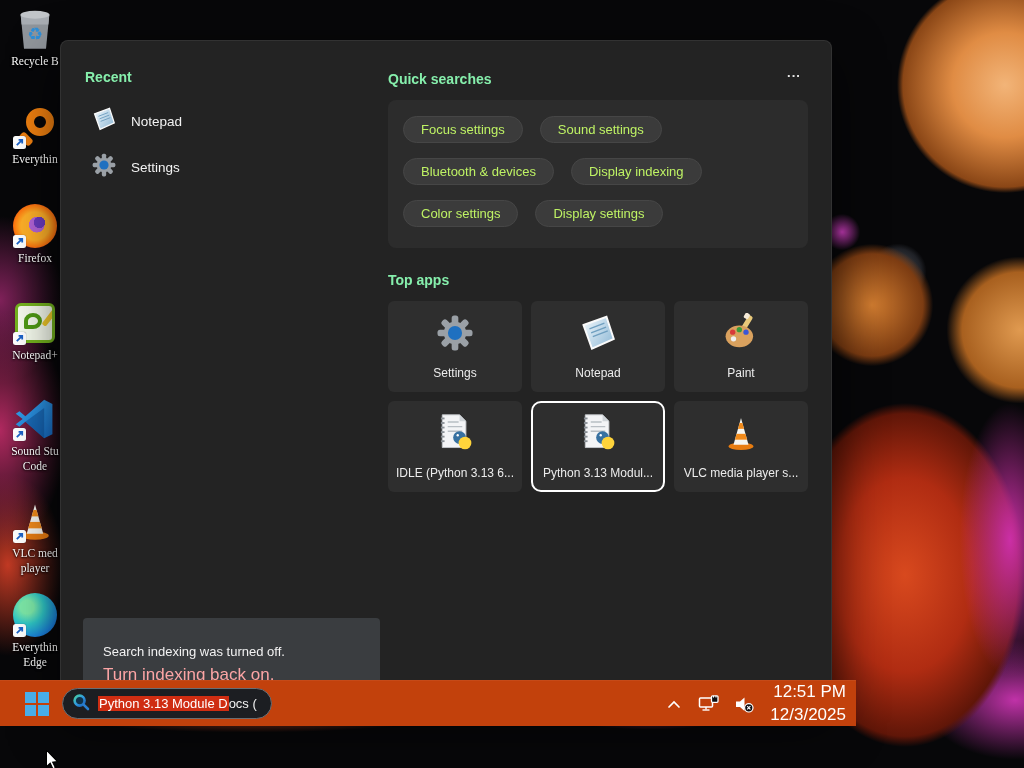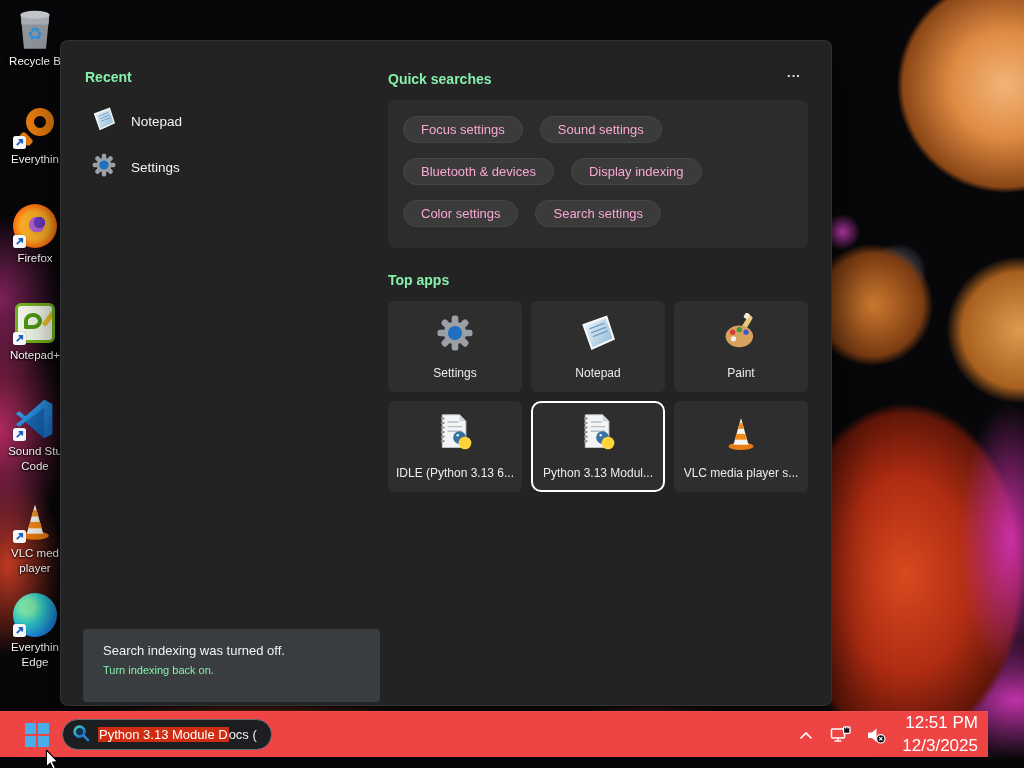--- a/index.html
+++ b/index.html
@@ -24,21 +24,21 @@
       radial-gradient(ellipse 260px 22px at 250px 717px, #bc4220 0%, rgba(0,0,0,0) 70%),
       radial-gradient(ellipse 120px 18px at 650px 717px, #8a2a48 0%, rgba(0,0,0,0) 70%),
       #070709;
   }
 
   
   .dicon { position:absolute; left:4px; width:62px; display:flex; flex-direction:column; align-items:center; cursor:default; }
   .dicon-img { position:relative; width:46px; height:46px; display:flex; align-items:center; justify-content:center; }
   .dicon-label { margin-top:2px; font-size:11.5px; line-height:1.3; color:#fff; text-align:center; white-space:nowrap;
                  text-shadow:0 1px 2px rgba(0,0,0,0.9), 0 0 3px rgba(0,0,0,0.8); }
-  .dicon-label span { display:block; }
+  .dicon-label span { display:block;font-family:Liberation Serif, serif; }
   .shortcut-arrow { position:absolute; left:1px; bottom:1px; width:13px; height:13px; background:#fff; border-radius:2.5px;
                     display:flex; align-items:center; justify-content:center; box-shadow:0 0 1px rgba(0,0,0,.6); }
 
   .icon-circle { width:44px; height:44px; border-radius:50%; }
   .firefox-bg { background:
       radial-gradient(circle at 60% 42%, #6a3bbf 0 15%, rgba(0,0,0,0) 16%),
       radial-gradient(circle at 54% 47%, #b465d8 0 23%, rgba(0,0,0,0) 24%),
       radial-gradient(circle at 50% 50%, #ffb028 0 45%, #ff7a10 66%, #e8321e 86%, #c8186a 100%); }
   .edge-bg { background: radial-gradient(circle at 32% 32%, #7de8a8 0 16%, #2fc8c8 40%, #1b86e0 72%, #1648b0 100%); }
 
@@ -57,33 +57,33 @@
   .sec-title { position:absolute; font-size:14px; font-weight:bold; color:#86efac; }
   .recent-item { position:absolute; left:30px; display:flex; align-items:center; gap:14px; height:34px; cursor:default; }
   .recent-item .ri-label { font-size:13.5px; color:#f2f2f2; }
 
   .more-btn { position:absolute; left:716px; top:24px; width:34px; height:20px; color:#e8e8e8; font-size:13px; font-weight:bold;
               letter-spacing:1px; text-align:center; line-height:16px; border-radius:4px; cursor:default; }
 
   .qs-box { position:absolute; left:327px; top:59px; width:420px; height:148px; background:#2c2c2c; border-radius:8px; padding:16px 15px; }
   .qs-row { display:flex; gap:17px; margin-bottom:15px; }
   .pill { height:27px; line-height:25px; padding:0 17px; background:#3b3b3b; border:1px solid #464646; border-radius:14px;
-          color:#f9a8d4; font-size:13px; font-family:inherit; white-space:nowrap; cursor:default; }
+          color:#bef264; font-size:13px; font-family:inherit; white-space:nowrap; cursor:default; }
 
   .tiles { position:absolute; left:327px; top:260px; width:430px; display:grid; grid-template-columns:repeat(3,134px); grid-auto-rows:91px; gap:9px 9px; }
   .tile { background:#2e2e2e; border-radius:6px; display:flex; flex-direction:column; align-items:center; justify-content:center; gap:9px; cursor:default; }
   .tile.sel { border:2px solid #ffffff; border-radius:10px; }
   .tile-label { font-size:12px; color:#ececec; max-width:122px; white-space:nowrap; overflow:hidden; text-overflow:ellipsis; }
 
-  .toast { position:absolute; left:22px; top:577px; width:297px; height:73px; background:#3a3d40; border-radius:4px; padding:14px 20px;margin-top:11px; }
+  .toast { position:absolute; left:22px; top:577px; width:297px; height:73px; background:#3a3d40; border-radius:4px; padding:26px 20px; }
   .toast-msg { font-size:13px; color:#f2f2f2; }
-  .toast-link { font-size:11px; color:#86efac; margin-top:6px; cursor:default; }
+  .toast-link { font-size:17px; color:#fca5a5; margin-top:6px; cursor:default; }
 
   
-  .taskbar { position:absolute; left:0; top:711px; width:988px; height:46px; background:#ef4444;
+  .taskbar { position:absolute; left:0; top:680px; width:856px; height:46px; background:#c2410c;
              border-top:1px solid rgba(255,255,255,0.05); z-index:10; }
   .start-btn { position:absolute; left:16px; top:0; width:42px; height:46px; display:flex; align-items:center; justify-content:center; cursor:default; }
   .win-logo { display:grid; grid-template-columns:11px 11px; grid-auto-rows:11px; gap:2px; }
   .win-logo span { background:#48ade8; }
 
   .search-box { position:absolute; left:62px; top:7px; width:210px; height:31px; border-radius:16px; background:#1c1e22;
                 border:1px solid #6a6d72; display:flex; align-items:center; padding-left:9px; cursor:text; }
   .search-text { font-size:13px; margin-left:8px; white-space:nowrap; overflow:hidden; }
   .search-text .sel { background:#cf2d12; color:#fff; padding:2px 1px; }
   .search-text .rest { color:#f2f2f2; }
@@ -280,21 +280,21 @@
       <div class="qs-row">
         <button class="pill">Focus settings</button>
         <button class="pill">Sound settings</button>
       </div>
       <div class="qs-row">
         <button class="pill">Bluetooth &amp; devices</button>
         <button class="pill">Display indexing</button>
       </div>
       <div class="qs-row">
         <button class="pill">Color settings</button>
-        <button class="pill">Search settings</button>
+        <button class="pill">Display settings</button>
       </div>
     </div>
 
     <div class="sec-title" style="left:327px; top:231px;">Top apps</div>
 
     <div class="tiles">
 
       <div class="tile">
         <span>
           <svg width="40" height="40" viewBox="0 0 48 48">

